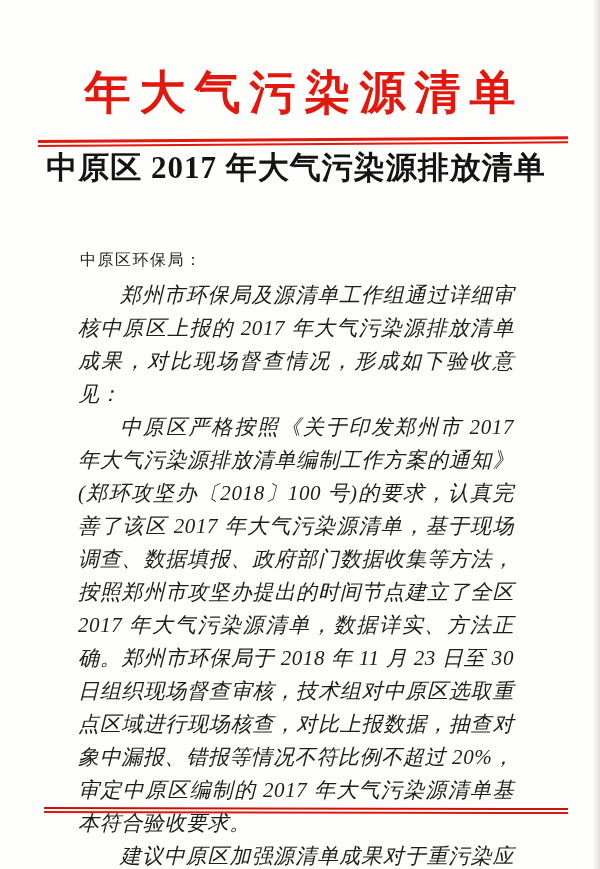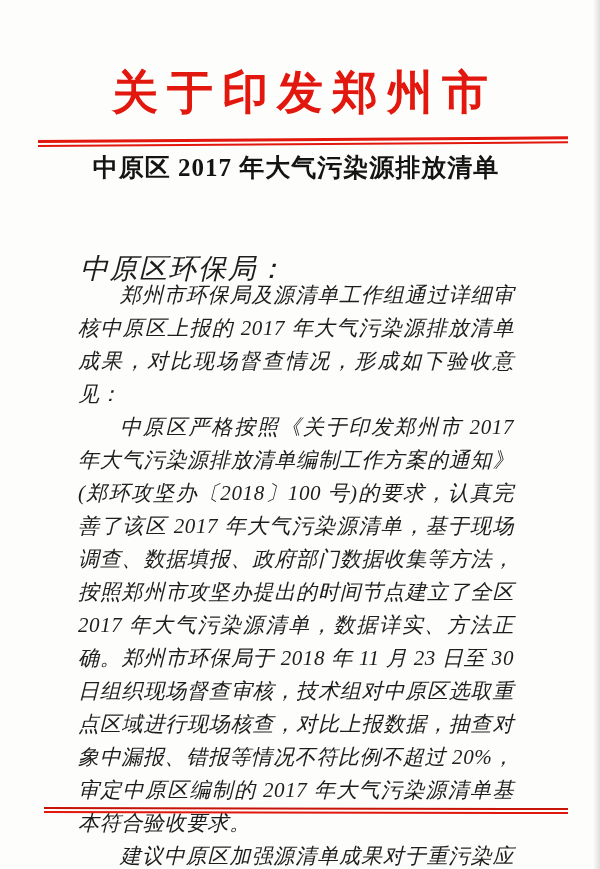--- a/index.html
+++ b/index.html
@@ -50,52 +50,51 @@
     transform:rotate(0.12deg);
     transform-origin:left center;
   }
   .rule-bottom .thick{height:2px;background:#c61408;}
   .rule-bottom .gap{height:2px;}
   .rule-bottom .thin{height:2px;background:var(--red);}
   .doc-title{
     position:absolute;top:151px;left:0;width:592px;
     text-align:center;
     color:#141414;
-    font-size:25px;
+    font-size:31px;
     font-weight:bold;
     line-height:34px;
     letter-spacing:1px;
   }
   .salutation{
     position:absolute;top:250px;left:80px;
     color:var(--ink);
-    font-size:28px;
+    font-size:16px;
     letter-spacing:1.5px;
-    font-style:italic;
   }
   .body-text{
     position:absolute;top:279px;left:78px;width:436px;
     color:var(--ink);
     font-size:21px;
     line-height:33px;
     letter-spacing:0.6px;
     text-align:justify;
   }
   .body-text p{
     margin:0;
     text-indent:2em;
     font-style:italic;
   }
 </style>
 </head>
 <body>
 
 <div class="page">
 
-  <div class="agency">关于印发郑州市</div>
+  <div class="agency">年大气污染源清单</div>
 
   <div class="rule rule-top">
     <div class="thick"></div>
     <div class="gap"></div>
     <div class="thin"></div>
   </div>
 
   <div class="doc-title">
     <div>中原区 2017 年大气污染源排放清单</div>
   </div>

